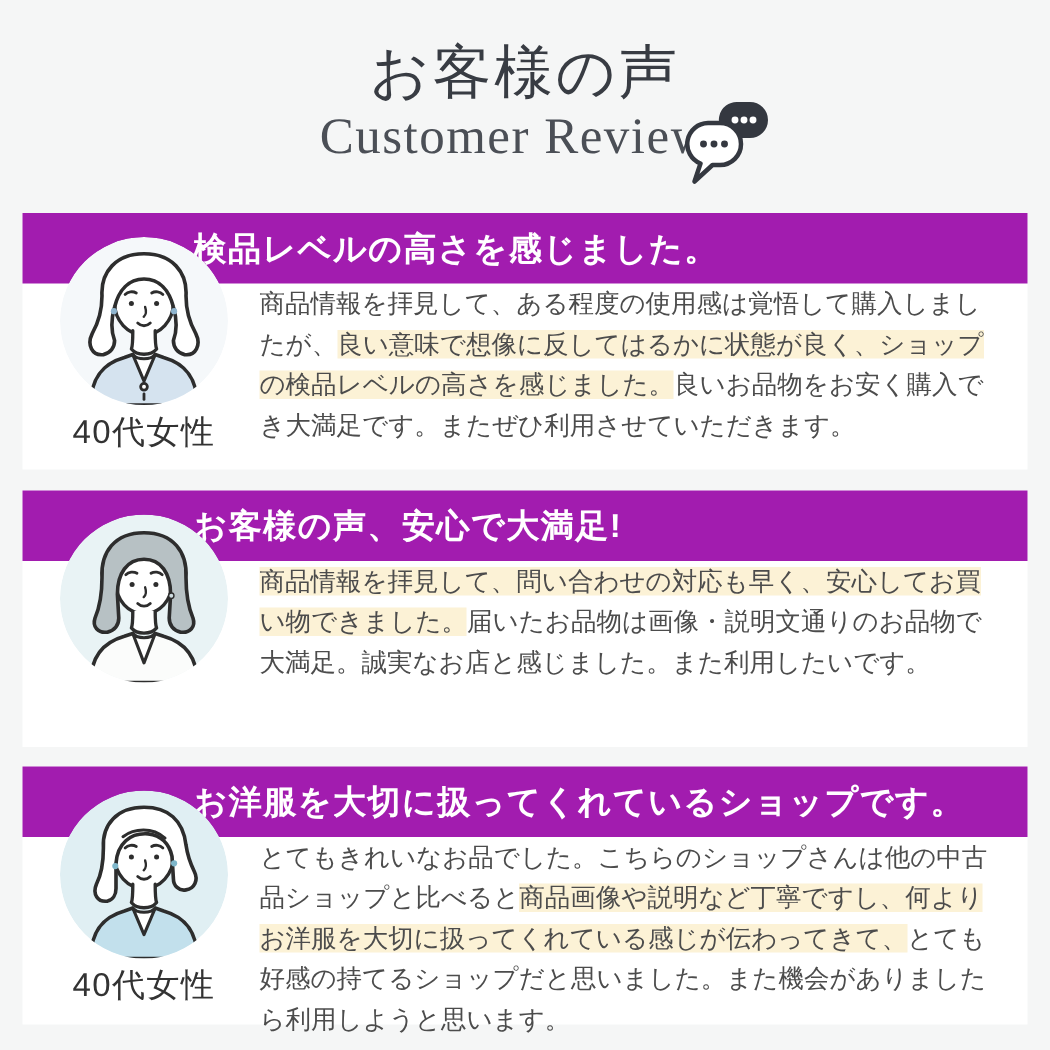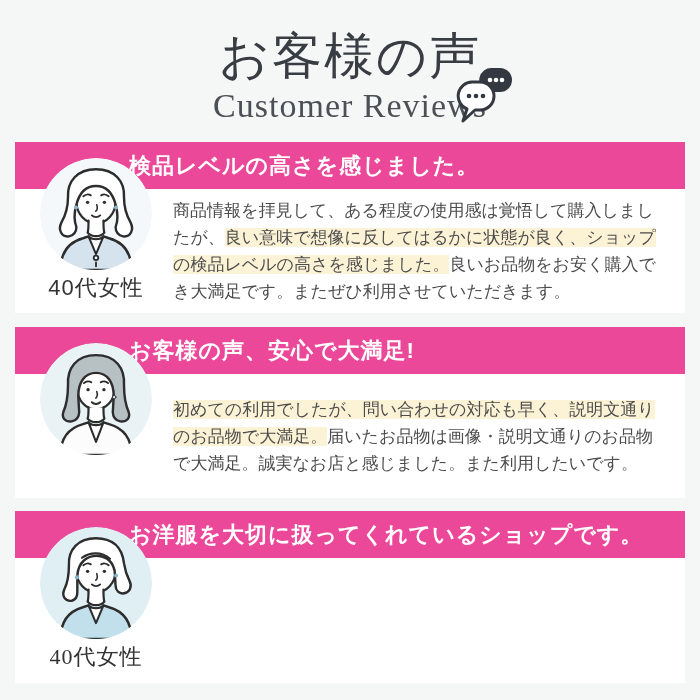--- a/index.html
+++ b/index.html
@@ -5,43 +5,43 @@
   html,body { margin:0; padding:0; }
   .page {
     position:relative; width:700px; height:700px; overflow:hidden;
     background:#f5f6f6;
     font-family:"Liberation Sans","DejaVu Sans",sans-serif;
   }
   
   .header { position:absolute; top:0; left:0; width:700px; text-align:center; }
   .main-title {
     margin:24px 0 0; font-family:"Liberation Serif","DejaVu Serif",serif;
-    font-weight:normal; font-size:50px; color:#383c43; letter-spacing:2px; line-height:1.3;
+    font-weight:normal; font-size:39px; color:#383c43; letter-spacing:2px; line-height:1.3;
   }
   .subtitle {
     margin-top:-2px; font-family:"Liberation Serif","DejaVu Serif",serif;
     font-size:34px; color:#4b4f56; letter-spacing:1px;
   }
   .bubbles { position:absolute; left:456px; top:64px; width:56px; height:62px; }
   
   .card { position:absolute; left:15px; width:670px; background:#ffffff; }
   .card-1 { top:142px; height:171px; }
   .card-2 { top:327px; height:171px; }
-  .card-3 { top:511px; height:172px;font-family:Liberation Serif, serif; }
+  .card-3 { top:511px; height:172px; }
   .card-bar {
-    position:absolute; top:0; left:0; right:0; height:47px; background:#ec4899;
+    position:absolute; top:0; left:0; right:0; height:47px; background:#a21caf;
     display:flex; align-items:center; padding-left:114px; box-sizing:border-box;
   }
   .card-title {
     margin:0; font-size:22px; font-weight:bold; color:#ffffff; letter-spacing:1px;
     white-space:nowrap;
   }
   .card-body {
     position:absolute; top:47px; bottom:0; left:158px; right:16px;
-    display:flex; align-items:center;
+    display:flex; 
   }
   .review-text {
     margin:0; font-size:17px; line-height:27px; color:#4c4c4c; text-align:left;
   }
   .review-text .hl { background:#fcf2d6; }
   
   .reviewer { position:absolute; left:25px; top:16px; width:112px; text-align:center; z-index:2; }
   .avatar { width:112px; height:112px; }
   .avatar svg { display:block; width:112px; height:112px; }
   .reviewer-label {
@@ -109,21 +109,21 @@
       </div>
       <div class="reviewer-label">40代女性</div>
     </div>
   </section>
 
   <section class="card card-2">
     <div class="card-bar">
       <h2 class="card-title">お客様の声、安心で大満足!</h2>
     </div>
     <div class="card-body">
-      <p class="review-text"><span class="hl">初めての利用でしたが、問い合わせの対応も早く、説明文通りのお品物で大満足。</span><span>届いたお品物は画像・説明文通りのお品物で大満足。誠実なお店と感じました。また利用したいです。</span></p>
+      <p class="review-text"><span class="hl">商品情報を拝見して、問い合わせの対応も早く、安心してお買い物できました。</span><span>届いたお品物は画像・説明文通りのお品物で大満足。誠実なお店と感じました。また利用したいです。</span></p>
     </div>
     <div class="reviewer">
       <div class="avatar">
         <svg viewBox="0 0 120 120" xmlns="http://www.w3.org/2000/svg" aria-hidden="true">
           <defs>
               <clipPath id="av2">
                 <circle cx="60" cy="60" r="60"></circle>
               </clipPath>
             </defs>
           <g clip-path="url(#av2)" stroke-linecap="round" stroke-linejoin="round">
@@ -142,20 +142,23 @@
             <path d="M52 85 L60 106 L68 85 C65 89 55 89 52 85 Z" fill="#ffffff" stroke="#2d2d2d" stroke-width="2.2"></path>
           </g>
         </svg>
       </div>
     </div>
   </section>
 
   <section class="card card-3">
     <div class="card-bar">
       <h2 class="card-title">お洋服を大切に扱ってくれているショップです。</h2>
+    </div>
+    <div class="card-body">
+      <p class="review-text"><span>とてもきれいなお品でした。こちらのショップさんは他の中古品ショップと比べると</span><span class="hl">商品画像や説明など丁寧ですし、何よりお洋服を大切に扱ってくれている感じが伝わってきて、</span><span>とても好感の持てるショップだと思いました。また機会がありましたら利用しようと思います。</span></p>
     </div>
     <div class="reviewer">
       <div class="avatar">
         <svg viewBox="0 0 120 120" xmlns="http://www.w3.org/2000/svg" aria-hidden="true">
           <defs>
               <clipPath id="av3">
                 <circle cx="60" cy="60" r="60"></circle>
               </clipPath>
             </defs>
           <g clip-path="url(#av3)" stroke-linecap="round" stroke-linejoin="round">

